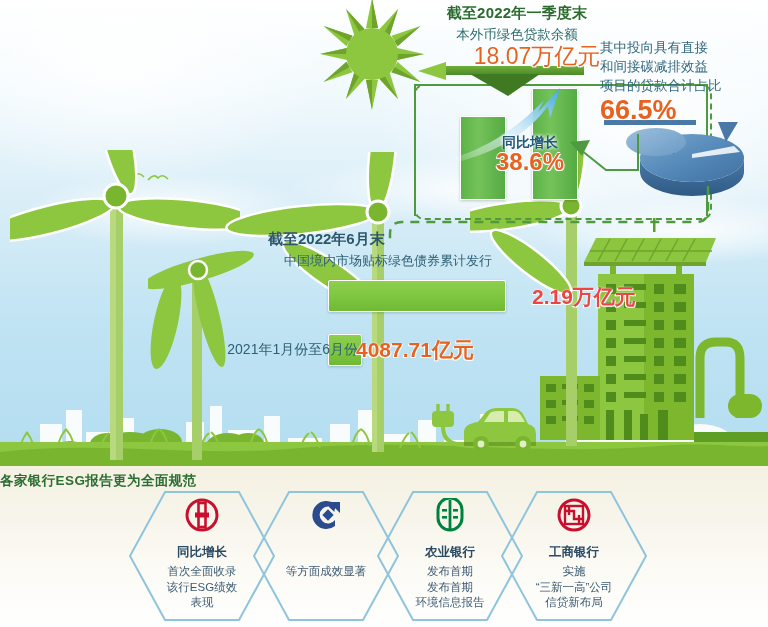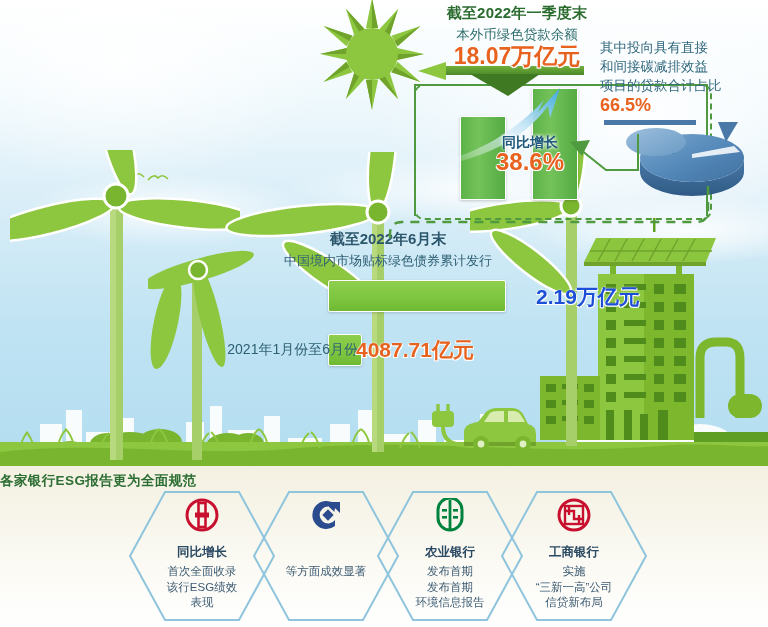--- a/index.html
+++ b/index.html
@@ -60,58 +60,59 @@
   
   .t-title1{
     position:absolute;left:432px;top:4px;width:170px;text-align:center;
     font-size:15px;font-weight:bold;color:#2a6b2e;letter-spacing:.2px;
   }
   .t-sub1{
     position:absolute;left:424px;top:26px;width:186px;text-align:center;
     font-size:13.5px;color:#2b6b6b;
   }
   .t-big1{
-    position:absolute;left:424px;top:41px;width:186px;text-align:center;
-    font-size:23px;font-weight:bold;color:#e8621f;
+    position:absolute;left:444px;top:41px;width:186px;text-align:center;
+    font-size:23px;font-weight:normal;color:#e8621f;
     text-shadow:0 0 2px #fff,0 0 3px #fff,1px 1px 0 #fff,-1px 1px 0 #fff;
   }
 
   .t-title2{
     position:absolute;left:600px;top:38px;width:160px;
     font-size:13.5px;line-height:19px;color:#30677d;
   }
   .t-big2{
     position:absolute;left:600px;top:95px;width:120px;
-    font-size:18px;font-weight:bold;color:#e8621f;
+    font-size:27px;font-weight:bold;color:#e8621f;
     text-shadow:0 0 2px #fff,1px 1px 0 #fff,-1px 1px 0 #fff;
   }
 
   .t-growth-lbl{
     position:absolute;left:470px;top:134px;width:120px;text-align:center;
     font-size:14px;font-weight:bold;color:#215a7d;
     text-shadow:0 0 3px #fff,0 0 4px #fff;
   }
   .t-growth-val{
     position:absolute;left:470px;top:148px;width:120px;text-align:center;
     font-size:24px;font-weight:bold;color:#e8621f;
     text-shadow:0 0 2px #fff,1px 1px 0 #fff,-1px 1px 0 #fff,0 -1px 0 #fff;
   }
 
   .t-title3{
-    position:absolute;left:268px;top:230px;width:240px;text-align:center;
+    position:absolute;left:268px;top:230px;width:240px;
     font-size:15px;font-weight:bold;color:#2b566b;
   }
   .t-sub3{
     position:absolute;left:256px;top:252px;width:264px;text-align:center;
     font-size:13px;color:#2f6074;
   }
   .t-bar1val{
-    position:absolute;left:536px;top:283px;
-    font-size:21px;font-weight:bold;color:#1d4ed8;
+    position:absolute;left:508px;top:283px;
+    font-size:21px;font-weight:bold;color:#ef4444;
     text-shadow:0 0 2px #fff,1px 1px 0 #fff,-1px 1px 0 #fff;
+    padding-left:24px;
   }
   .t-bar2lbl{
     position:absolute;left:188px;top:341px;width:170px;text-align:right;
     font-size:14px;color:#2f6074;
   }
   .t-bar2val{
     position:absolute;left:356px;top:336px;
     font-size:21px;font-weight:bold;color:#e8621f;
     text-shadow:0 0 2px #fff,1px 1px 0 #fff,-1px 1px 0 #fff;
   }

